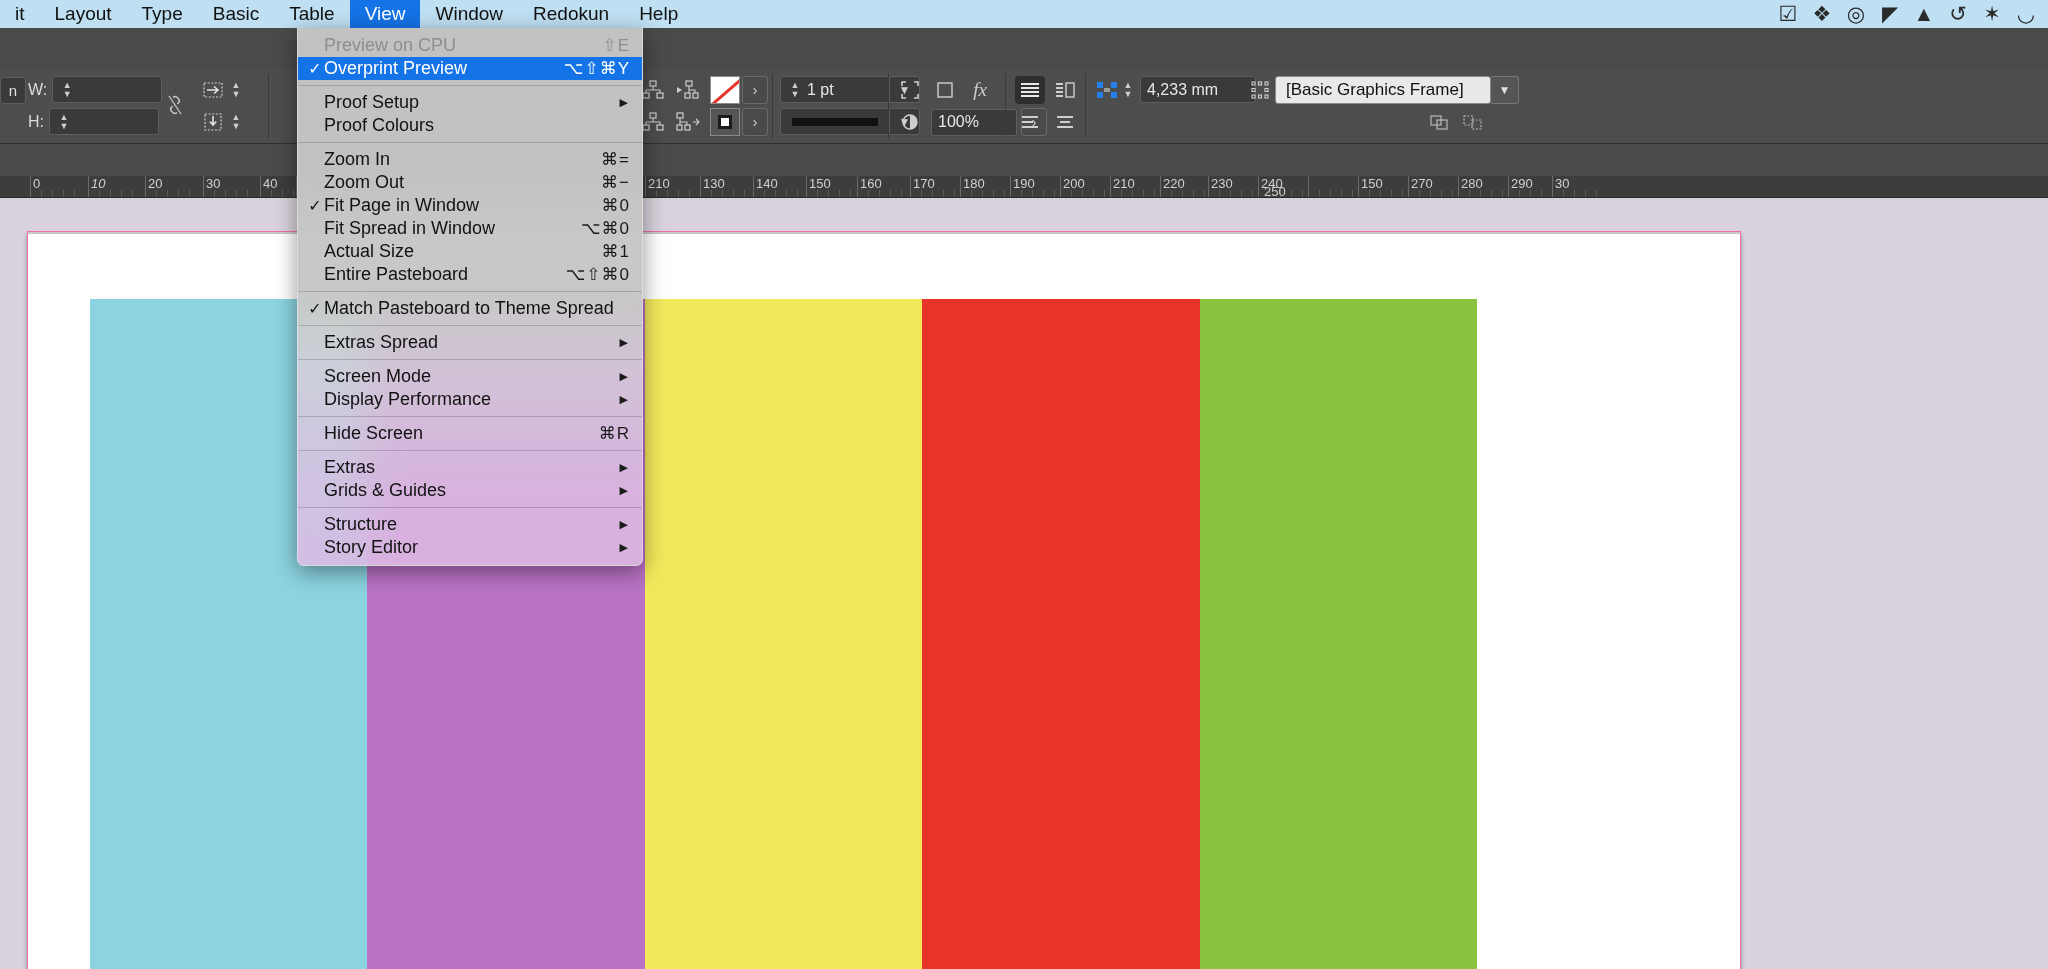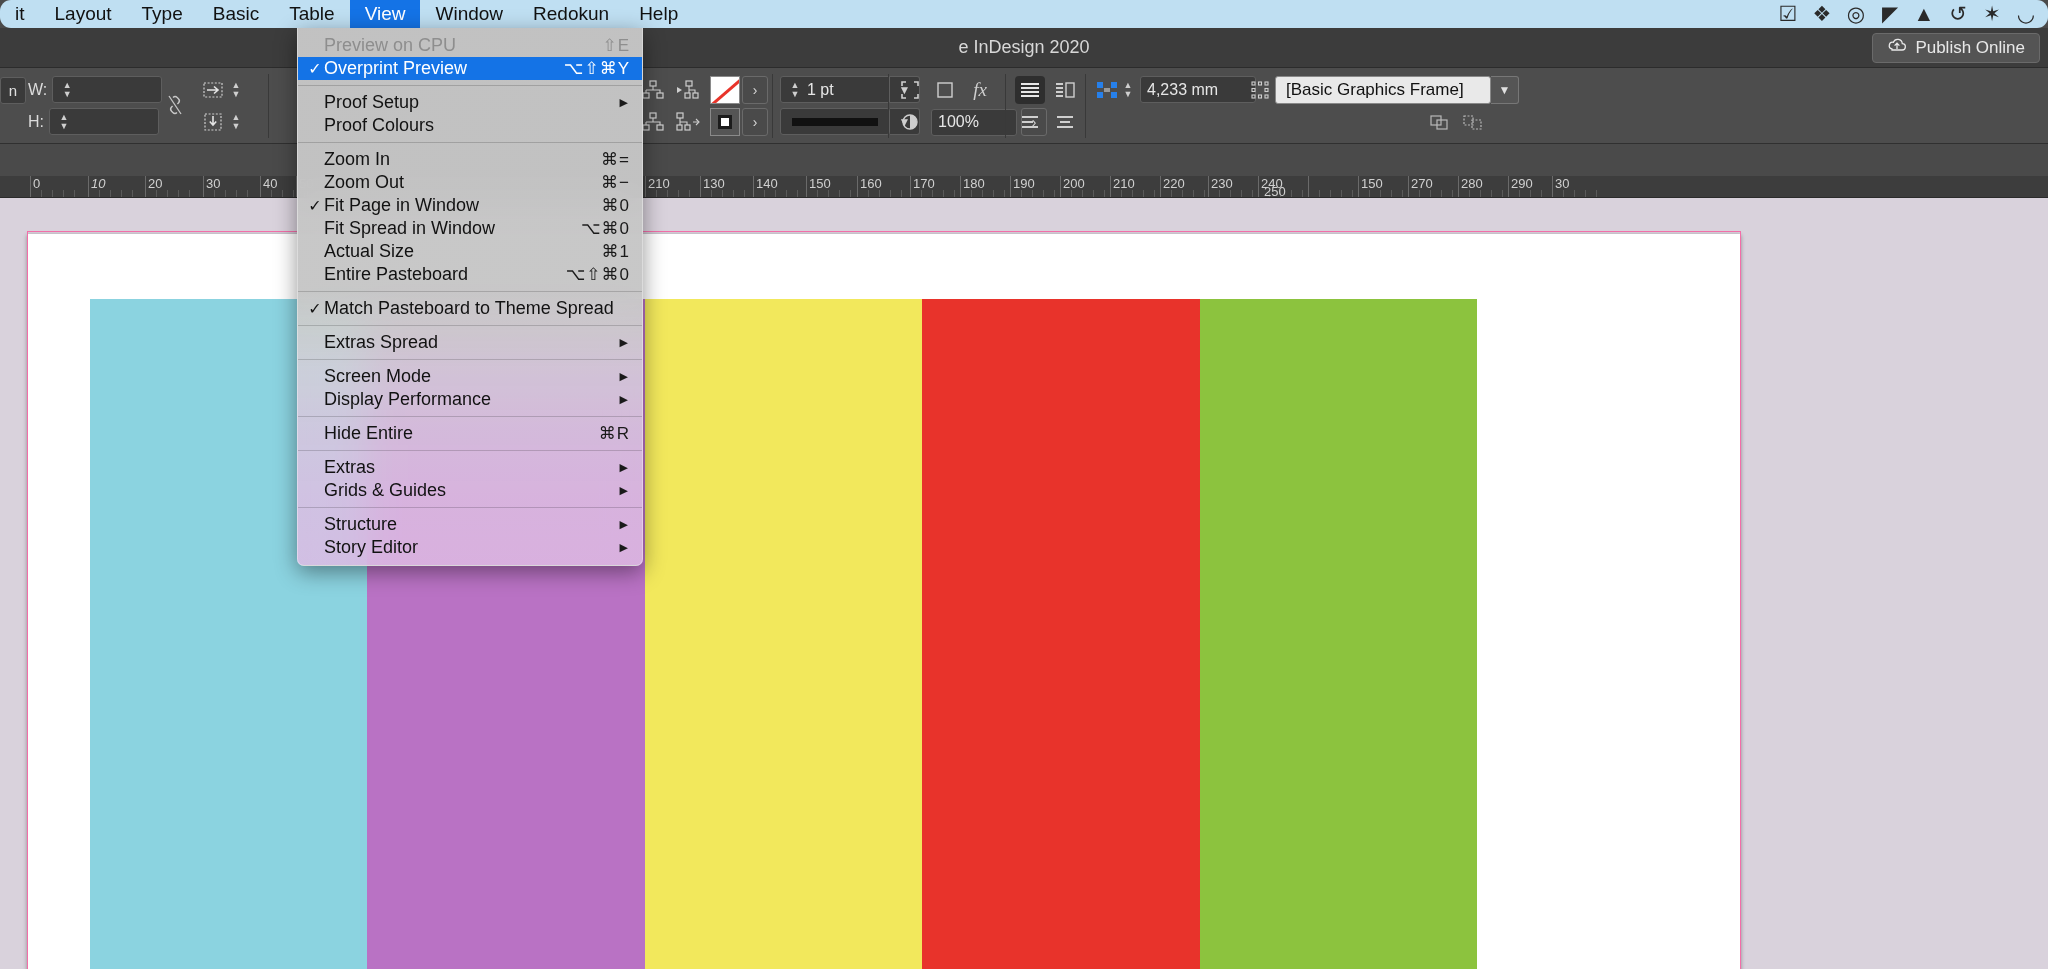--- a/index.html
+++ b/index.html
@@ -8,21 +8,21 @@
     font-family:"Liberation Sans", sans-serif;
     background:#4a4a4a;
     -webkit-font-smoothing:antialiased;
   }
   #root { position:relative; width:2048px; height:969px; }
 
   
   .menubar {
     position:absolute; top:0; left:0; width:2048px; height:28px;
     background:#bfdff2;
-    display:flex; align-items:center;border-radius:11px;
+    display:flex; align-items:center;
   }
   .menubar-left { display:flex; align-items:center; height:28px; }
   .mb-item {
     font-size:19px; color:#111; padding:0 15px; height:28px;
     line-height:28px; white-space:nowrap;
   }
   .mb-item.active { background:#1473e6; color:#fff; }
   .menubar-right {
     position:absolute; right:0; top:0; height:28px;
     display:flex; align-items:center; gap:2px; padding-right:6px;
@@ -212,32 +212,20 @@
         <div class="mb-icon" style="font-size: 21px;">❖</div>
         <div class="mb-icon" style="font-size: 21px;">◎</div>
         <div class="mb-icon" style="font-size: 21px;">◤</div>
         <div class="mb-icon" style="font-size: 21px;">▲</div>
         <div class="mb-icon" style="font-size: 21px;">↺</div>
         <div class="mb-icon" style="font-size: 21px;">✶</div>
         <div class="mb-icon" style="font-size: 21px;">◡</div>
       </div>
   </div>
 
-  <div class="titlebar">
-    <div class="app-title">e InDesign 2020</div>
-    <div class="publish-btn">
-      <span>
-        <svg width="20" height="15" viewBox="0 0 20 15">
-            <path d="M5 12h10a3.2 3.2 0 0 0 .3-6.4A4.6 4.6 0 0 0 6.4 4.3 3.4 3.4 0 0 0 5 11z" fill="none" stroke="#e8e8e8" stroke-width="1.3"></path>
-            <path d="M10 11V5.5M7.6 7.6L10 5.2l2.4 2.4" fill="none" stroke="#e8e8e8" stroke-width="1.3"></path>
-          </svg>
-      </span>
-      <span>Publish Online</span>
-    </div>
-  </div>
 
   <div class="controlbar">
 
     <div class="unit-chip" style="left:0;top:9px;position:absolute;width:24px;">n</div>
 
     <div class="ctl-col" style="left:28px;top:8px;">
       <div style="display:flex;align-items:center;gap:5px;">
         <span class="lbl">W:</span>
         <div class="field" style="width:110px;">
           <div class="stepper">
@@ -720,21 +708,21 @@
         <span class="sub">▶</span>
       </div>
       <div class="mrow">
         <span class="chk"></span>
         <span class="txt">Display Performance</span>
         <span class="sub">▶</span>
       </div>
       <div class="msep"></div>
       <div class="mrow">
         <span class="chk"></span>
-        <span class="txt">Hide Entire</span>
+        <span class="txt">Hide Screen</span>
         <span class="sc">⌘R</span>
       </div>
       <div class="msep"></div>
       <div class="mrow">
         <span class="chk"></span>
         <span class="txt">Extras</span>
         <span class="sub">▶</span>
       </div>
       <div class="mrow">
         <span class="chk"></span>

